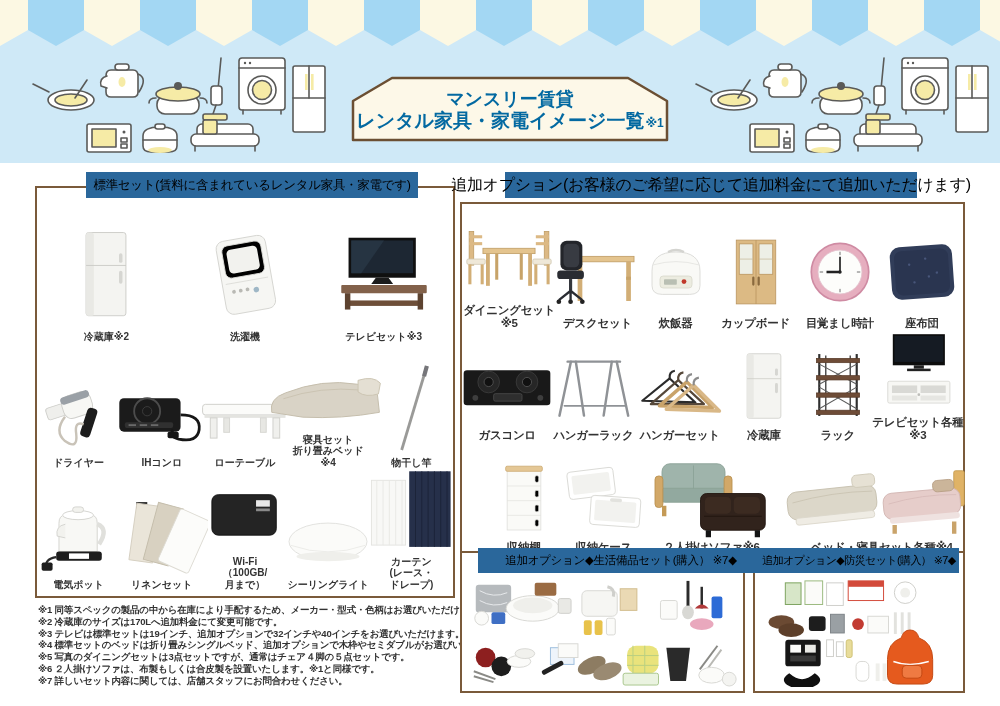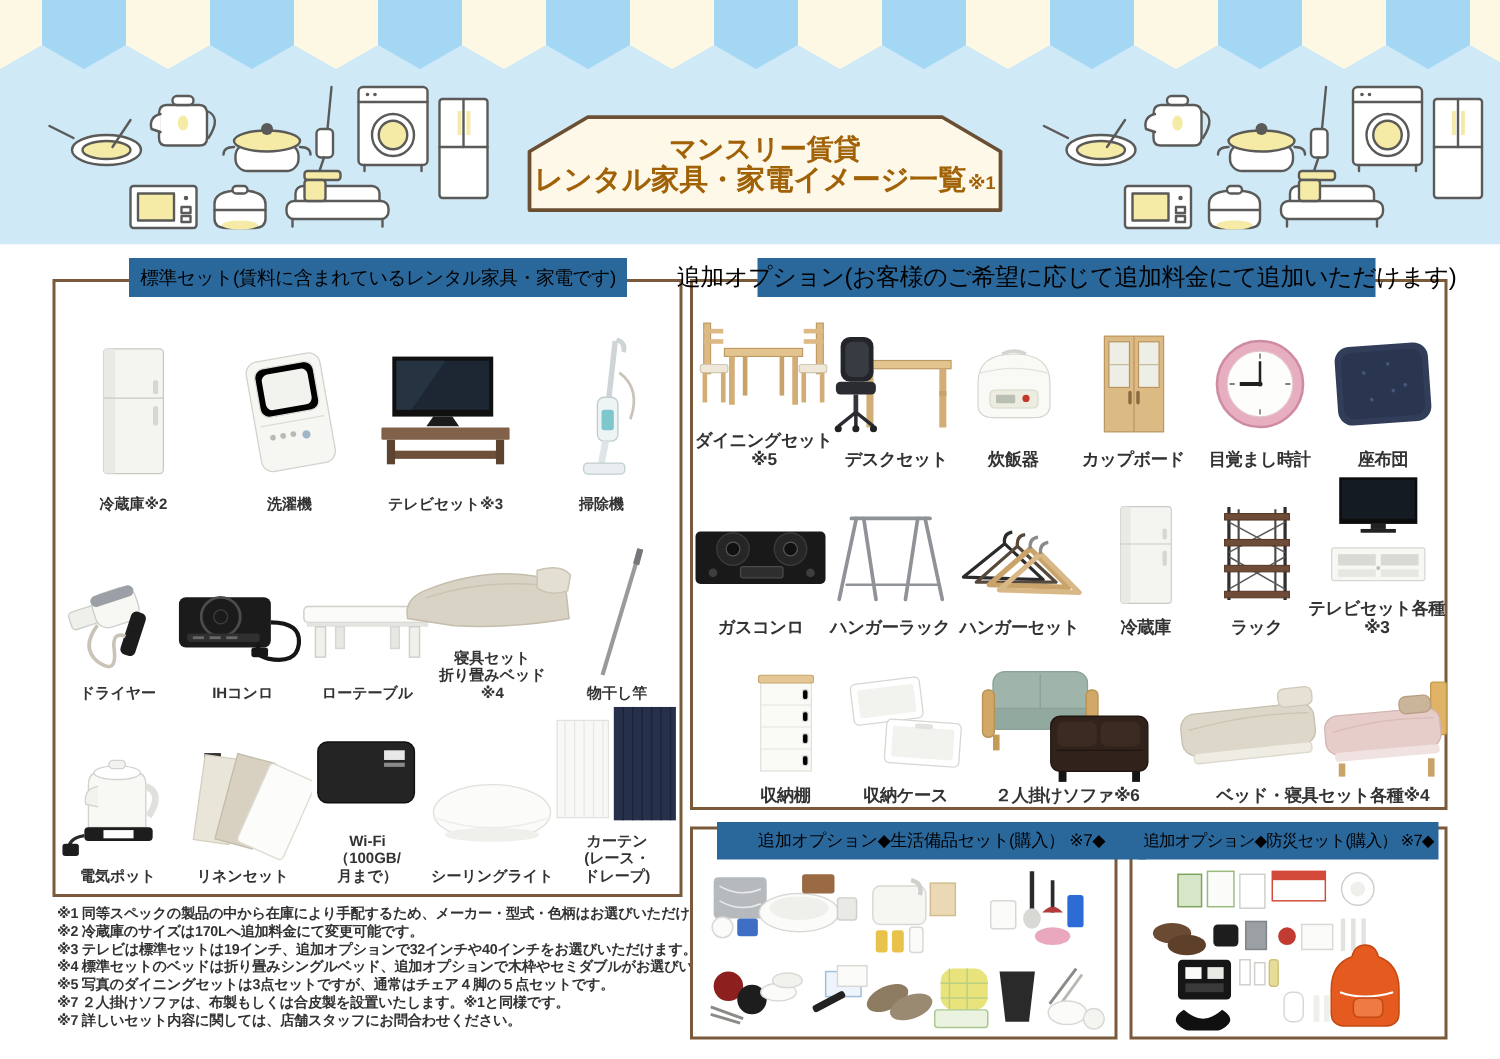--- a/index.html
+++ b/index.html
@@ -8,29 +8,29 @@
     background:#ffffff;font-family:"Liberation Sans","DejaVu Sans",sans-serif;
   }
   svg{display:block;}
   
   #banner{position:absolute;left:0;top:0;width:1000px;height:163px;}
   
   #plaque{position:absolute;left:348px;top:74px;width:324px;height:70px;}
   #plaque-text{
     position:absolute;left:348px;top:74px;width:324px;height:70px;
     display:flex;flex-direction:column;align-items:center;justify-content:center;
-    color:#a16207;font-weight:bold;text-align:center;padding-top:4px;box-sizing:border-box;
+    color:#0369a1;font-weight:bold;text-align:center;padding-top:4px;box-sizing:border-box;
   }
   #plaque-line1{font-size:18px;line-height:1.15;}
   #plaque-line2{font-size:19px;line-height:1.2;display:flex;align-items:baseline;}
   #plaque-note{font-size:12px;margin-left:1px;}
   
   .panel{position:absolute;background:#ffffff;border:2px solid #7a5a3a;box-sizing:border-box;}
   #std-panel{left:35px;top:186px;width:420px;height:412px;}
-  #opt-panel{left:460px;top:186px;width:505px;height:354px;}
+  #opt-panel{left:460px;top:202px;width:505px;height:354px;}
   .blue-hdr{
     position:absolute;background:#2a679b;color:#000000;font-weight:normal;
     display:flex;align-items:center;justify-content:center;z-index:3;
     letter-spacing:-0.3px;white-space:nowrap;
   }
   #std-hdr{left:86px;top:172px;width:332px;height:26px;font-size:12.5px;}
   #opt-hdr{left:505px;top:172px;width:412px;height:26px;font-size:16px;}
   .panel-inner{position:absolute;left:0;top:0;right:0;bottom:0;display:flex;flex-direction:column;padding-top:14px;box-sizing:border-box;}
   .prow{display:flex;width:100%;align-items:flex-end;}
   .cell{flex:1;min-width:0;display:flex;flex-direction:column;align-items:center;justify-content:flex-end;overflow:visible;}
@@ -201,32 +201,20 @@
             <rect x="19" y="7" width="68" height="36" fill="#1d2733"></rect>
             <polygon points="19,7 55,7 30,43 19,43" fill="#263442"></polygon>
             <polygon points="46,48 60,48 65,55 41,55" fill="#1b1b1b"></polygon>
             <rect x="8" y="56" width="94" height="9" rx="1" fill="#82614a"></rect>
             <rect x="13" y="73" width="84" height="6" fill="#6e4f39"></rect>
             <rect x="12" y="65" width="6" height="18" fill="#5d4330"></rect>
             <rect x="92" y="65" width="6" height="18" fill="#5d4330"></rect>
           </svg>
           <div class="lbl">テレビセット※3</div>
         </div>
-        <div class="cell">
-          <svg width="64" height="110" viewBox="0 0 70 112">
-            <path d="M46,4 q7,2 5,9" fill="none" stroke="#cfd4d6" stroke-width="3.5"></path>
-            <line x1="45" y1="5" x2="40" y2="50" stroke="#cfd4d6" stroke-width="4"></line>
-            <path d="M48,28 q16,12 8,34" fill="none" stroke="#c9c3b8" stroke-width="2"></path>
-            <rect x="32" y="46" width="15" height="32" rx="5" fill="#eef4f4" stroke="#c2ced0"></rect>
-            <rect x="35" y="55" width="9" height="15" rx="2" fill="#7ec8cc"></rect>
-            <line x1="38" y1="78" x2="35" y2="94" stroke="#dfe5e6" stroke-width="5"></line>
-            <rect x="22" y="94" width="30" height="8" rx="3" fill="#e9eff1" stroke="#c2ced0"></rect>
-          </svg>
-          <div class="lbl">掃除機</div>
-        </div>
       </div>
 
       <div class="prow" style="height:126px;">
         <div class="cell">
           <svg width="84" height="82" viewBox="0 0 90 86">
             <g transform="rotate(-18 45 30)">
               <rect x="8" y="26" width="20" height="13" rx="3" fill="#efefec" stroke="#cfcfcb"></rect>
               <rect x="26" y="20" width="32" height="25" rx="9" fill="#f7f7f4" stroke="#cfcfcb"></rect>
               <rect x="26" y="20" width="32" height="8" rx="4" fill="#9aa0a6"></rect>
             </g>
@@ -593,21 +581,21 @@
       </div>
     </div>
   </div>
 
   <div id="footnotes">
     <div class="fnote">※1 同等スペックの製品の中から在庫により手配するため、メーカー・型式・色柄はお選びいただけません</div>
     <div class="fnote">※2 冷蔵庫のサイズは170Lへ追加料金にて変更可能です。</div>
     <div class="fnote">※3 テレビは標準セットは19インチ、追加オプションで32インチや40インチをお選びいただけます。</div>
     <div class="fnote">※4 標準セットのベッドは折り畳みシングルベッド、追加オプションで木枠やセミダブルがお選びいただけます。</div>
     <div class="fnote">※5 写真のダイニングセットは3点セットですが、通常はチェア４脚の５点セットです。</div>
-    <div class="fnote">※7 ２人掛けソファは、布製もしくは合皮製を設置いたします。※1と同様です。</div>
+    <div class="fnote">※6 ２人掛けソファは、布製もしくは合皮製を設置いたします。※1と同様です。</div>
     <div class="fnote">※7 詳しいセット内容に関しては、店舗スタッフにお問合わせください。</div>
   </div>
 
   <div class="blue-hdr" id="life-hdr">追加オプション◆生活備品セット(購入） ※7◆</div>
   <div class="panel" id="life-box">
     <svg class="box-art" width="272" height="112" viewBox="0 0 275 114">
       <g>
         <rect x="8" y="10" width="36" height="28" rx="3" fill="#b6babd"></rect>
         <path d="M12,16 q14,8 28,2 M12,26 q14,8 28,2" stroke="#e8eaec" fill="none"></path>
         <circle cx="14" cy="44" r="7" fill="#fbfbf9" stroke="#d8d8d4"></circle>

